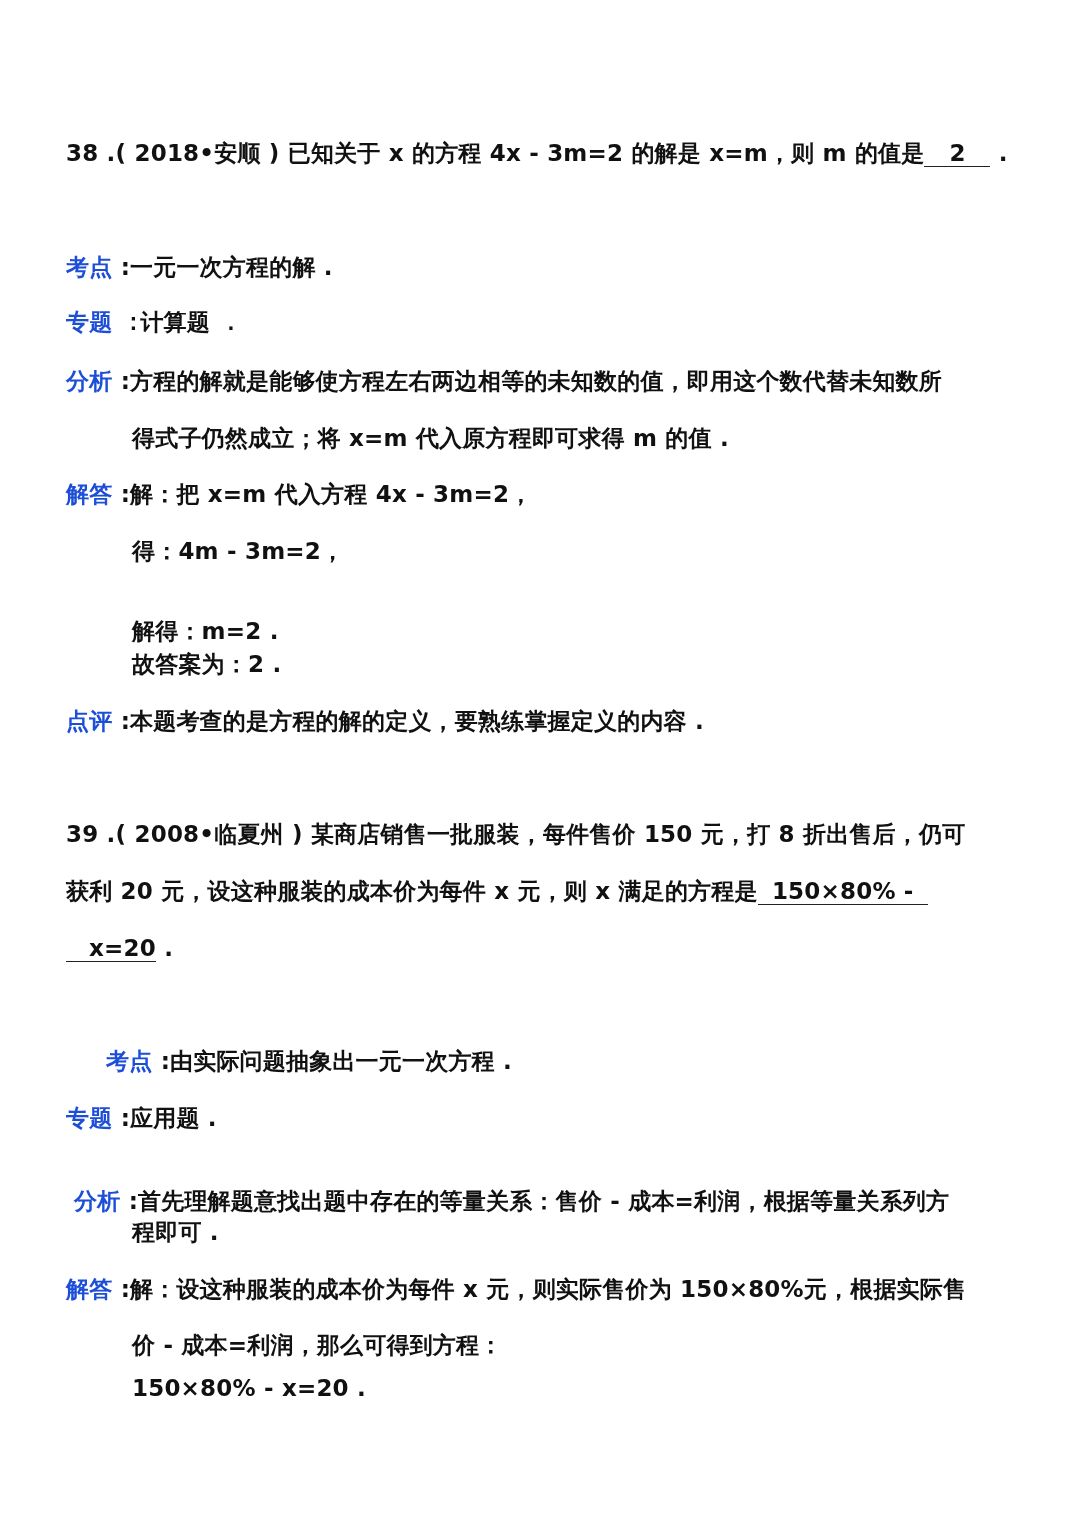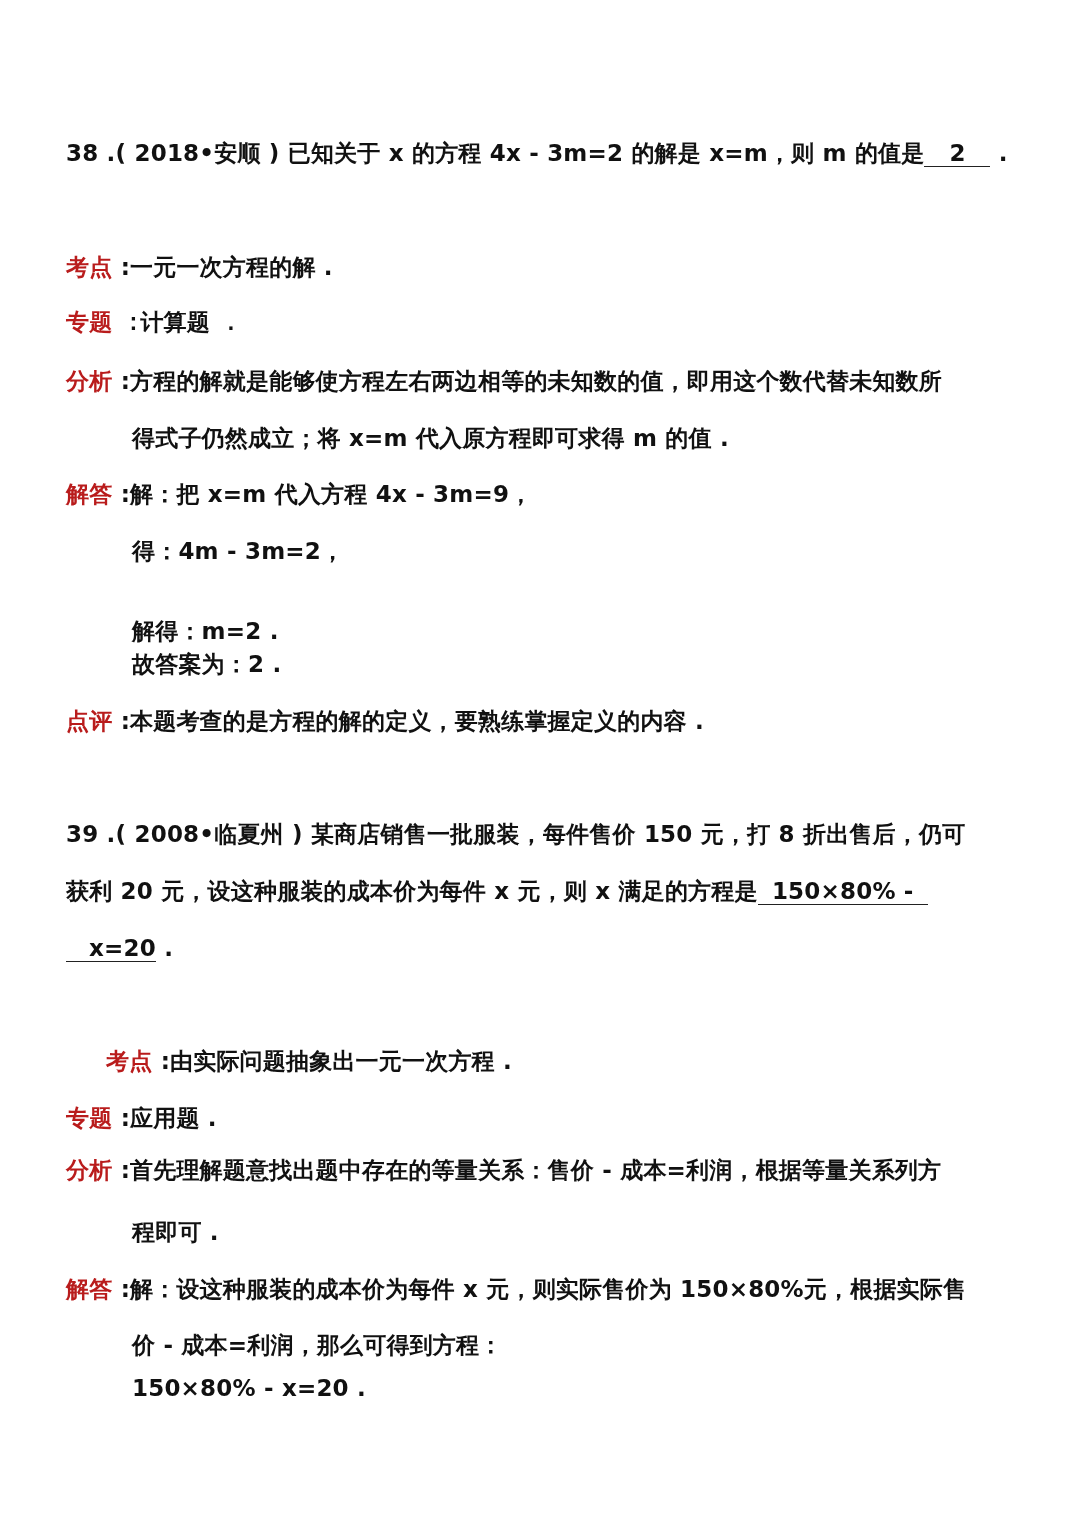--- a/index.html
+++ b/index.html
@@ -6,21 +6,21 @@
   body {
     width: 1080px; height: 1527px; position: relative; overflow: hidden;
     font-family: "DejaVu Sans", "Liberation Sans", sans-serif;
     color: #111111; font-weight: bold;
   }
   .line {
     position: absolute; left: 66px; font-size: 23px; line-height: 30px;
     white-space: nowrap; letter-spacing: 0.2px;
   }
   .indent { left: 132px; }
-  .label { color: #b91c1c; }
+  .label { color: #1d4ed8; }
   .blank {
     display: inline-block; border-bottom: 1.5px solid #222;
     text-align: center; line-height: 26px;
   }
 </style>
 </head>
 <body>
 
 <div>
   <div class="line" style="top:138px;">
@@ -31,21 +31,21 @@
     <span class="label">考点</span> <span>:一元一次方程的解 .</span>
   </div>
   <div class="line" style="top:309px;font-family:Liberation Mono, monospace;">
     <span class="label">专题</span> <span>:计算题 .</span>
   </div>
   <div class="line" style="top:366px;">
     <span class="label">分析</span> <span>:方程的解就是能够使方程左右两边相等的未知数的值，即用这个数代替未知数所</span>
   </div>
   <div class="line indent" style="top:423px;">得式子仍然成立；将 x=m 代入原方程即可求得 m 的值 .</div>
   <div class="line" style="top:479px;">
-    <span class="label">解答</span> <span>:解：把 x=m 代入方程 4x - 3m=9，</span>
+    <span class="label">解答</span> <span>:解：把 x=m 代入方程 4x - 3m=2，</span>
   </div>
   <div class="line indent" style="top:536px;">得：4m - 3m=2，</div>
   <div class="line indent" style="top:616px;">解得：m=2 .</div>
   <div class="line indent" style="top:649px;">故答案为：2 .</div>
   <div class="line" style="top:706px;">
     <span class="label">点评</span> <span>:本题考查的是方程的解的定义，要熟练掌握定义的内容 .</span>
   </div>
 </div>
 
 <div>
@@ -56,21 +56,21 @@
   <div class="line" style="top:933px;">
     <span class="blank" style="width:90px; text-align:right;">x=20</span><span> .</span>
   </div>
 
   <div class="line" style="top:1046px;margin-left:40px;">
     <span class="label">考点</span> <span>:由实际问题抽象出一元一次方程 .</span>
   </div>
   <div class="line" style="top:1103px;">
     <span class="label">专题</span> <span>:应用题 .</span>
   </div>
-  <div class="line" style="top:1155px;">
+  <div class="line" style="top:1186px;margin-left:8px;">
     <span class="label">分析</span> <span>:首先理解题意找出题中存在的等量关系：售价 - 成本=利润，根据等量关系列方</span>
   </div>
   <div class="line indent" style="top:1217px;">程即可 .</div>
   <div class="line" style="top:1274px;">
     <span class="label">解答</span> <span>:解：设这种服装的成本价为每件 x 元，则实际售价为 150×80%元，根据实际售</span>
   </div>
   <div class="line indent" style="top:1330px;">价 - 成本=利润，那么可得到方程：</div>
   <div class="line indent" style="top:1373px;">150×80% - x=20 .</div>
 </div>
 

